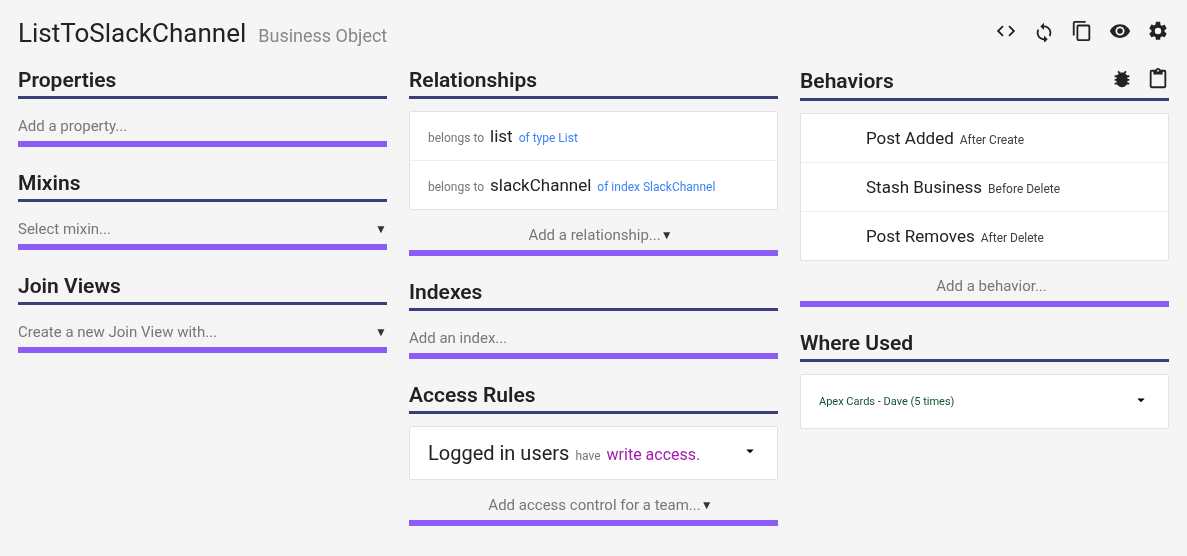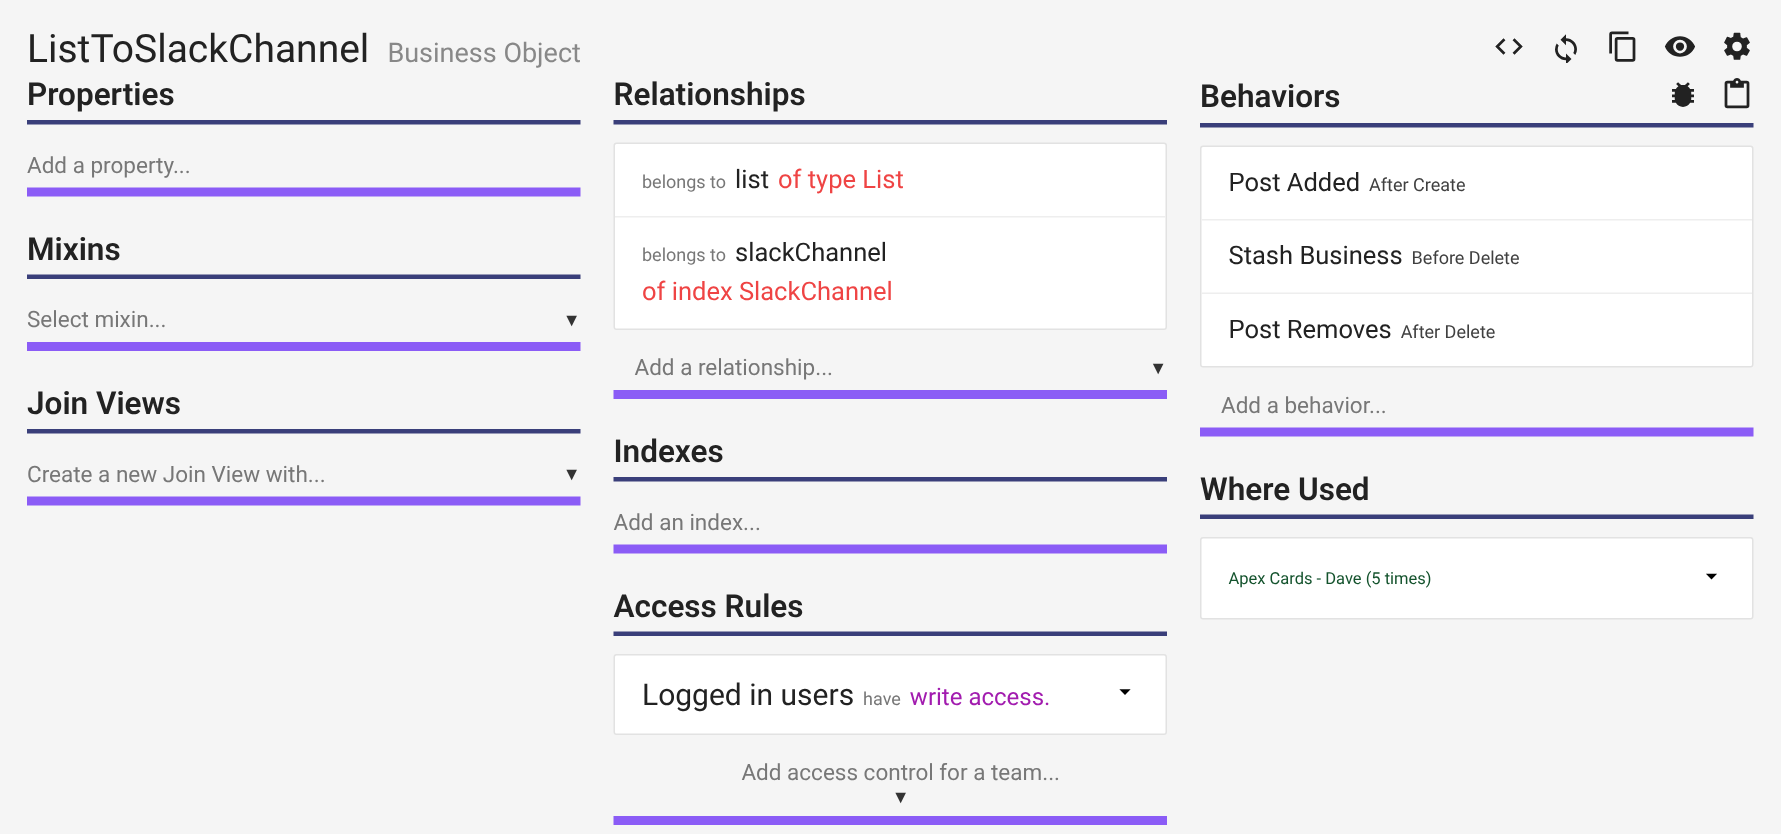--- a/index.html
+++ b/index.html
@@ -9,21 +9,21 @@
     font-family: -apple-system, BlinkMacSystemFont, "Segoe UI", Roboto, "Helvetica Neue", Arial, sans-serif;
     background: #f5f5f5;
     color: #222;
     width: 1187px;
     height: 556px;
   }
   .header {
     display: flex;
     align-items: center;
     justify-content: space-between;
-    margin-bottom: 4px;
+    margin-bottom: 20px;
   }
   .title-group { display: flex; align-items: baseline; gap: 12px; }
   .title { font-size: 26px; font-weight: 400; color: #222; }
   .subtitle { font-size: 18px; color: #888; font-weight: 400; }
   .toolbar { display: flex; gap: 16px; align-items: center; }
   .toolbar svg, .section-icons svg { width: 22px; height: 22px; fill: #222; cursor: pointer; }
   .columns { display: flex; gap: 22px; }
   .col { flex: 1; min-width: 0; display: flex; flex-direction: column; }
   .section { margin-bottom: 24px; }
   .section-head {
@@ -58,39 +58,39 @@
     padding: 14px 18px;
     border-bottom: 1px solid #eee;
     display: flex;
     align-items: baseline;
     gap: 8px;
     justify-content: space-between;
   }
   .card-row:last-child { border-bottom: none; }
   .rel-prefix { font-size: 12px; color: #777; }
   .rel-name { font-size: 17px; font-weight: 400; color: #222; }
-  .rel-type { font-size: 17px; color: #ef4444; }
-  .beh-name { font-size: 17px; color: #222; }
+  .rel-type { font-size: 12px; color: #3b82f6; }
+  .beh-name { font-size: 17px; color: #222; margin-left: 47px; }
   .beh-trigger { font-size: 12px; color: #404040; }
   .rule-left { display: flex; align-items: baseline; gap: 6px; flex-wrap: wrap; }
   .rule-subject { font-size: 20px; color: #222; }
   .rule-verb { font-size: 12px; color: #777; }
   .rule-pred { font-size: 16px; color: #a21caf; }
   .where-row {
     padding: 16px 18px;
     display: flex;
     align-items: center;
     justify-content: space-between;
     font-size: 11px;
     color: #14532d;
   }
   .spacer-grow { flex: 1; }
   .col-stack { display: flex; flex-direction: column; height: 100%; }
   .rel-left { display: flex; align-items: baseline; gap: 6px; flex-wrap: wrap; }
-  .add-below { margin-top: 10px; }
+  .add-below { margin-top: 10px; justify-content: center; }
   .chev-icon { width: 18px; height: 18px; }
 </style>
 </head>
 <body>
 
 <div class="header">
   <div class="title-group">
     <div class="title">ListToSlackChannel</div>
     <div class="subtitle">Business Object</div>
   </div>
@@ -203,21 +203,21 @@
             <span class="rule-verb">have</span>
             <span class="rule-pred">write access.</span>
           </div>
           <span>
             <svg class="chev-icon" viewBox="0 0 24 24">
                 <path d="M7 10l5 5 5-5z"></path>
               </svg>
           </span>
         </div>
       </div>
-      <div class="input-line dropdown add-below" style="padding-left:14px;flex-direction:column;">
+      <div class="input-line dropdown add-below" style="padding-left:14px;">
         <span>Add access control for a team...</span>
         <span class="chev">▼</span>
       </div>
     </div>
   </div>
 
   <div class="col col-stack">
     <div class="section">
       <div class="section-head">
         <div class="section-title">Behaviors</div>

